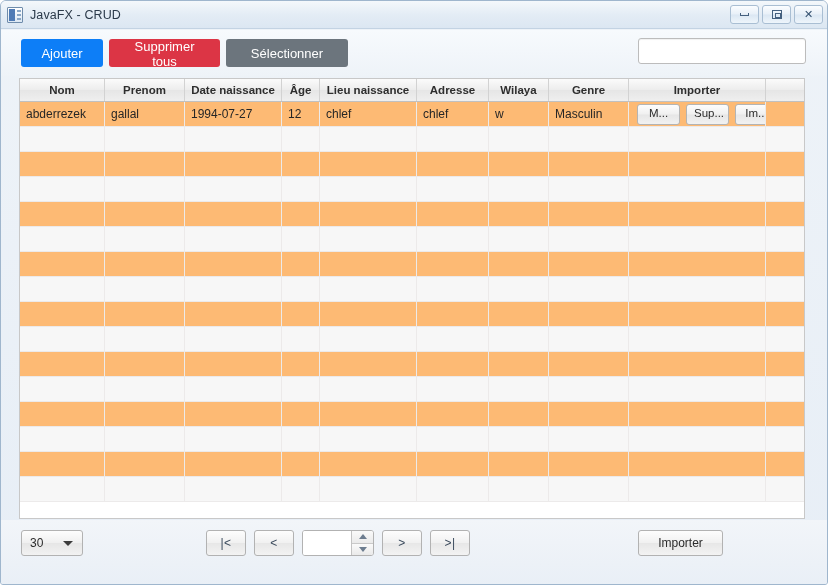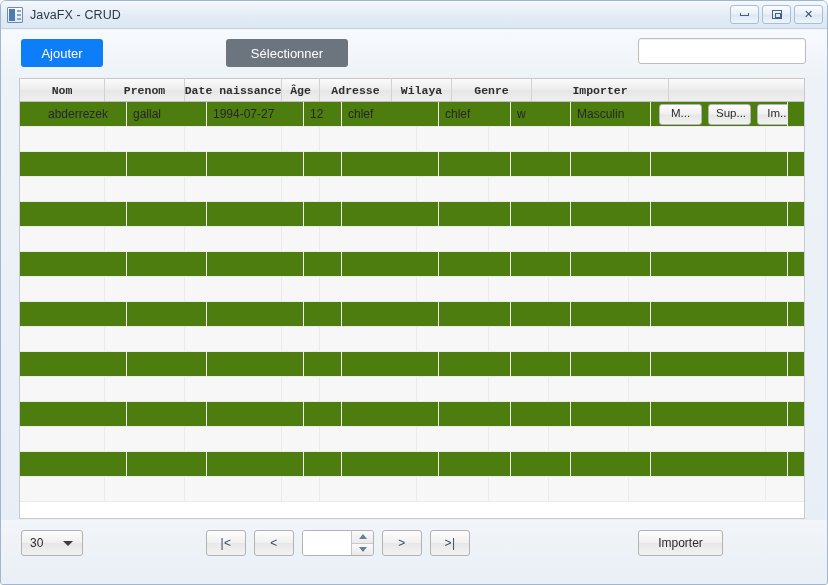--- a/index.html
+++ b/index.html
@@ -145,21 +145,20 @@
     width: 786px; height: 441px;
     background: #ffffff;
     border: 1px solid #c8c8c8;
     overflow: hidden;
   }
   .thead {
     display: flex;
     height: 23px;
     background: linear-gradient(180deg,#fbfbfb 0%, #ededed 48%, #e6e6e6 52%, #efefef 100%);
     border-bottom: 1px solid #c0c0c0;
-    font-family: Liberation Mono, monospace;
   }
   .th {
     display: flex;
     align-items: center;
     justify-content: center;
     font-size: 11.5px;
     font-weight: bold;
     color: #2e2e2e;
     border-right: 1px solid #d2d2d2;
     height: 100%;
@@ -167,21 +166,21 @@
     white-space: nowrap;
   }
   .th:last-child { border-right: none; }
 
   .tbody { height: 417px; overflow: hidden; }
   .tr {
     display: flex;
     height: 25px;
     border-bottom: 1px solid #eceaea;
   }
-  .tr.odd  { background: #4d7c0f; padding-left: 22px; }
+  .tr.odd  { background: #fdba74; }
   .tr.even { background: #f7f7f7; }
   .td {
     display: flex;
     align-items: center;
     font-size: 12px;
     color: #262626;
     padding-left: 6px;
     border-right: 1px solid #eceaea;
     height: 100%;
     overflow: hidden;
@@ -337,31 +336,33 @@
       <div class="win-btn">
         <span class="g">✕</span>
       </div>
     </div>
   </div>
 
   <div class="toolbar"></div>
 
   <button class="btn-flat" id="btn-ajouter" style="background: rgb(13, 126, 247);">Ajouter</button>
 
+  <button class="btn-flat" id="btn-supprimer" style="background: rgb(220, 53, 69);">Supprimer tous</button>
 
   <button class="btn-flat" id="btn-selection" style="background: rgb(108, 117, 125);">Sélectionner</button>
 
   <input class="search-field" type="text" placeholder="" style="">
 
   <div class="table-wrap">
     <div class="thead" id="thead">
         <div class="th" style="width: 85px; flex: 0 0 85px;">Nom</div>
         <div class="th" style="width: 80px; flex: 0 0 80px;">Prenom</div>
         <div class="th" style="width: 97px; flex: 0 0 97px;">Date naissance</div>
         <div class="th" style="width: 38px; flex: 0 0 38px;">Âge</div>
+        <div class="th" style="width: 97px; flex: 0 0 97px;">Lieu naissance</div>
         <div class="th" style="width: 72px; flex: 0 0 72px;">Adresse</div>
         <div class="th" style="width: 60px; flex: 0 0 60px;">Wilaya</div>
         <div class="th" style="width: 80px; flex: 0 0 80px;">Genre</div>
         <div class="th" style="width: 137px; flex: 0 0 137px;">Importer</div>
         <div class="th" style="width: 38px; flex: 0 0 38px;"></div>
       </div>
     <div class="tbody" id="tbody">
         <div class="tr odd">
           <div class="td" style="width: 85px; flex: 0 0 85px;">abderrezek</div>
           <div class="td" style="width: 80px; flex: 0 0 80px;">gallal</div>

